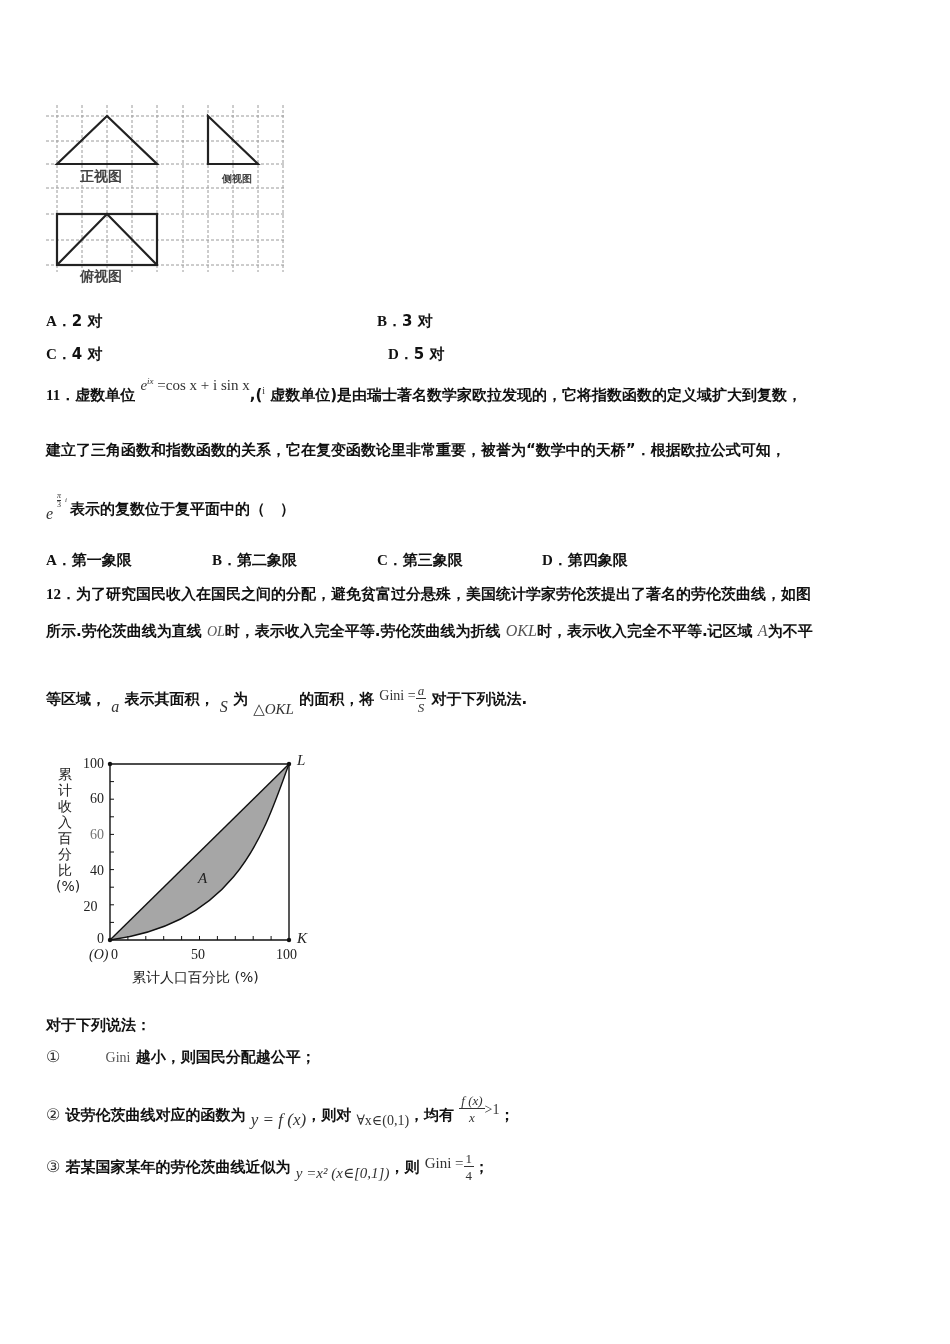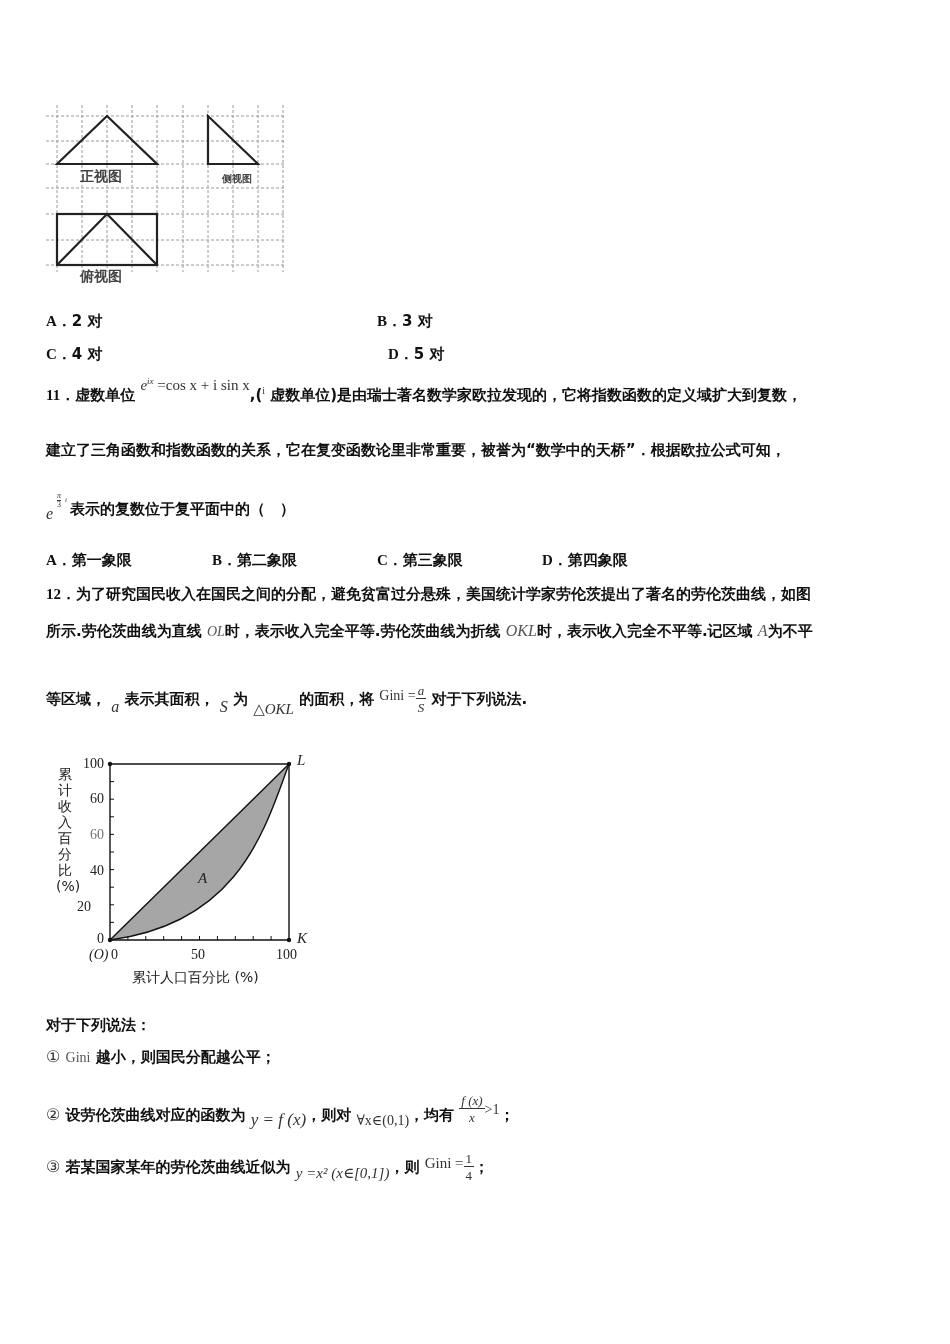--- a/index.html
+++ b/index.html
@@ -157,21 +157,21 @@
       <circle cx="239" cy="16" r="2.2"></circle>
       <circle cx="239" cy="192" r="2.2"></circle>
       <circle cx="60" cy="192" r="2.2"></circle>
     </g>
   </svg>
   
   <div class="abs math" style="left:27px; top:8px; font-size:14px; color:#222; width:27px; text-align:right;">100</div>
   <div class="abs math" style="left:27px; top:43px; font-size:14px; color:#222; width:27px; text-align:right;">60</div>
   <div class="abs math" style="left:27px; top:79px; font-size:14px; color:#737373; width:27px; text-align:right;">60</div>
   <div class="abs math" style="left:27px; top:115px; font-size:14px; color:#222; width:27px; text-align:right;">40</div>
-  <div class="abs math" style="left:27px; top:151px; font-size:14px; color:#222; width:27px; text-align:left;">20</div>
+  <div class="abs math" style="left:27px; top:151px; font-size:14px; color:#222; width:27px; text-align:center;">20</div>
   <div class="abs math" style="left:27px; top:183px; font-size:14px; color:#222; width:27px; text-align:right;">0</div>
   
   <div class="abs" style="left:6px; top:18px; width:18px; font-size:14px; line-height:16px; color:#222; text-align:center; word-break:break-all; font-family:'DejaVu Sans', sans-serif;">
     <span>累计收入百分比(%)</span>
   </div>
   
   <div class="abs math" style="left:39px; top:199px; font-size:14px; font-style:italic; color:#222;">(O)</div>
   <div class="abs math" style="left:61px; top:199px; font-size:14px; color:#222;">0</div>
   <div class="abs math" style="left:141px; top:199px; font-size:14px; color:#222;">50</div>
   <div class="abs math" style="left:226px; top:199px; font-size:14px; color:#222;">100</div>
@@ -180,21 +180,21 @@
   
   <div class="abs math ital" style="left:247px; top:4px; font-size:15px; color:#222;">L</div>
   <div class="abs math ital" style="left:247px; top:182px; font-size:15px; color:#222;">K</div>
   <div class="abs math ital" style="left:148px; top:122px; font-size:15px; color:#222;">A</div>
 </div>
 
 <div class="abs cn" style="left:46px; top:1016px;">对于下列说法：</div>
 
 <div class="abs cn" style="left:46px; top:1047px;">
   <span class="math" style="font-size:16px;">①</span>
-  <span class="math" style="font-size:14px; color:#555;">Gini</span>
+  <span class="math" style="font-size:14px; color:#555;margin-left:40px;">Gini</span>
   <span>越小，则国民分配越公平；</span>
 </div>
 
 <div class="abs cn" style="left:46px; top:1094px;">
   <span class="math" style="font-size:16px;">②</span>
   <span>设劳伦茨曲线对应的函数为</span>
   <span class="math ital" style="font-size:17px; position:relative; top:5px;">y = f (x)</span><span>，则对</span>
   <span class="math" style="font-size:14px; position:relative; top:5px;">∀x∈(0,1)</span><span>，均有</span>
   <span class="frac math ital" style="vertical-align:-2px;"><span class="num">f (x)</span><span class="den">x</span></span><span class="math" style="font-size:14px; position:relative; top:-6px;">&gt;1</span><span>；</span>
 </div>

